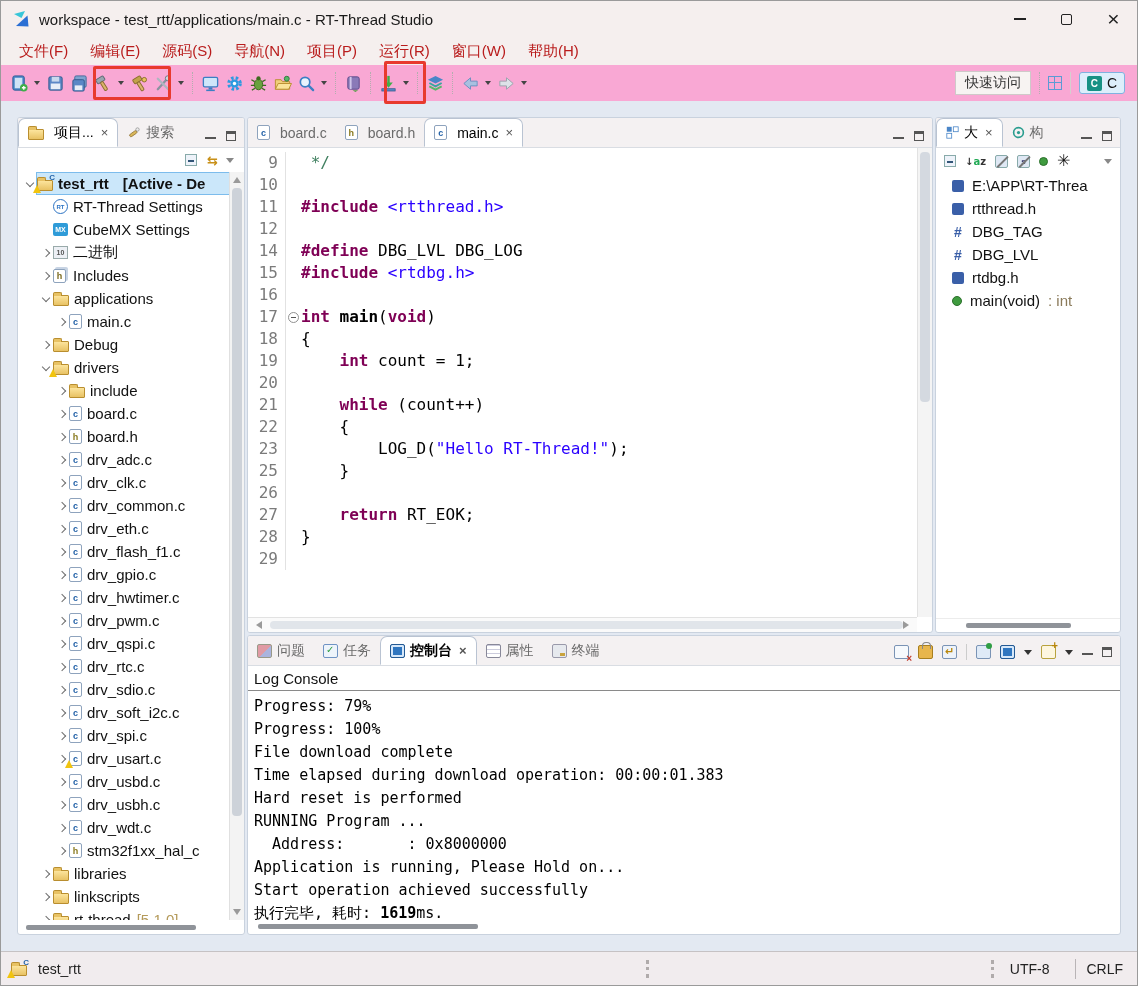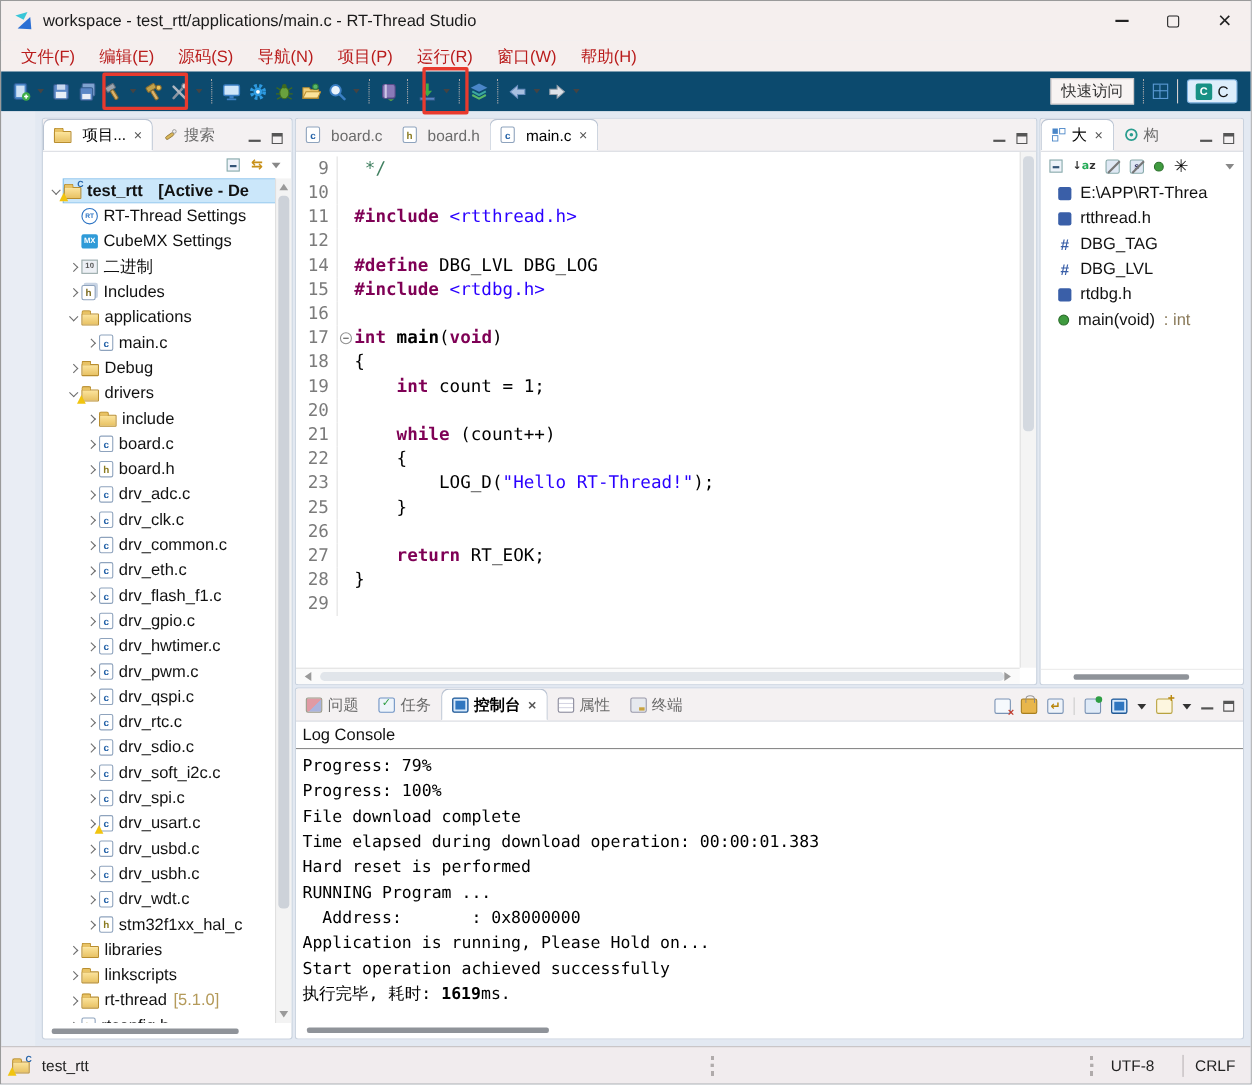--- a/index.html
+++ b/index.html
@@ -14,40 +14,40 @@
   .wbtn { width:47px; height:100%; display:flex; align-items:center; justify-content:center; color:#222; font-size:17px; }
   .wbtn .minbar { width:12px; height:1.5px; background:#222; }
   .wbtn .maxbox { width:11px; height:11px; border:1.4px solid #222; border-radius:2px; }
   .wbtn.close { font-size:21px; font-weight:300; }
 
   
   .menubar { height:28px; background:#f5efee; display:flex; align-items:center; padding-left:8px; gap:2px; flex:0 0 auto; }
   .menu-item { font-size:15px; padding:3px 10px; color:#b91c1c; }
 
   
-  .toolbar { position:relative; height:36px; background:#0c4a6e; display:flex; align-items:center; padding:0 6px; flex:0 0 auto; }
+  .toolbar { position:relative; height:36px; background:#f9a8d4; display:flex; align-items:center; padding:0 6px; flex:0 0 auto; }
   .tbtn { width:24px; height:26px; display:flex; align-items:center; justify-content:center; }
   .tbtn svg { width:19px; height:19px; }
   .dd { width:0; height:0; border-left:3.5px solid transparent; border-right:3.5px solid transparent; border-top:4.5px solid #444; margin:0 3px; }
   .tsep { width:1px; height:22px; border-left:1px dotted #b3aeae; margin:0 5px; }
   .redbox { position:absolute; border:3px solid #e83a2e; border-radius:2px; z-index:40; pointer-events:none; }
   .rb1 { left:92px; top:1px; width:78px; height:34px; }
   .rb2 { left:383px; top:-4px; width:42px; height:43px; }
   .tb-right { margin-left:auto; display:flex; align-items:center; gap:8px; padding-right:6px; }
   .qaccess { font-size:14px; color:#333; border:1px solid #cfc9c9; background:#f7f3f2; padding:2px 9px; }
   .vsep2 { width:1px; height:22px; border-left:1px dotted #b3aeae; }
   .gridico { width:14px; height:14px; border:1.4px solid #5b9bd5; background:
       linear-gradient(#5b9bd5 0 0) center/1.4px 100% no-repeat,
       linear-gradient(#5b9bd5 0 0) center/100% 1.4px no-repeat; }
   .persp { display:flex; align-items:center; gap:5px; background:#ddeefb; border:1px solid #7fb2e0; border-radius:3px; padding:2px 7px; }
   .cico { width:15px; height:15px; background:#179184; border-radius:2px; color:#fff; font:bold 10px "Liberation Sans",sans-serif; display:flex; align-items:center; justify-content:center; }
   .persp .plabel { font-size:14px; color:#111; }
 
   
-  .main { flex:1 1 auto; display:flex; gap:2px; padding:6px; overflow:hidden; background:#e3e9f2;margin-left:31px; }
+  .main { flex:1 1 auto; display:flex; gap:2px; padding:16px; overflow:hidden; background:#e3e9f2; }
   .panel { background:#fff; border:1px solid #c9d2de; border-radius:3px; display:flex; flex-direction:column; overflow:hidden; }
   .explorer { width:228px; flex:0 0 228px; }
   .centercol { flex:1 1 auto; display:flex; flex-direction:column; gap:2px; overflow:hidden; }
   .toprow { display:flex; gap:2px; height:516px; flex:0 0 516px; overflow:hidden; }
   .editor { flex:1 1 auto; }
   .outline { width:186px; flex:0 0 186px; }
   .console { flex:1 1 auto; }
 
   
   .tabbar { height:30px; background:#f4f1f2; display:flex; align-items:flex-end; border-bottom:1px solid #d9dde3; flex:0 0 auto; position:relative; }

